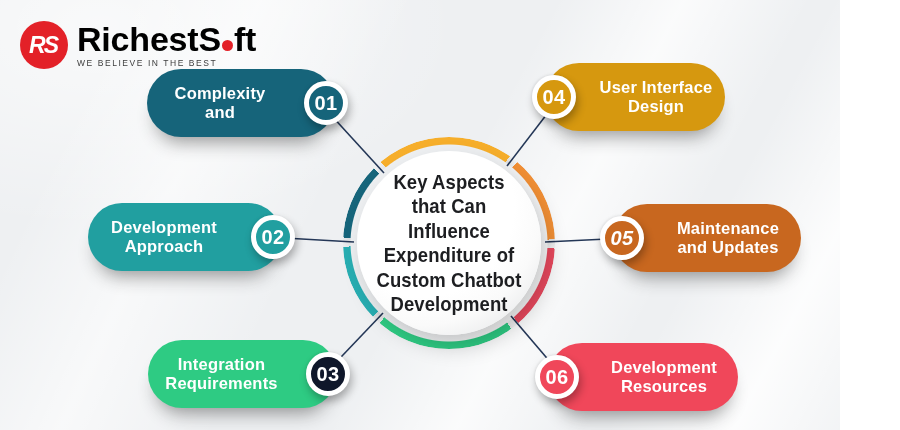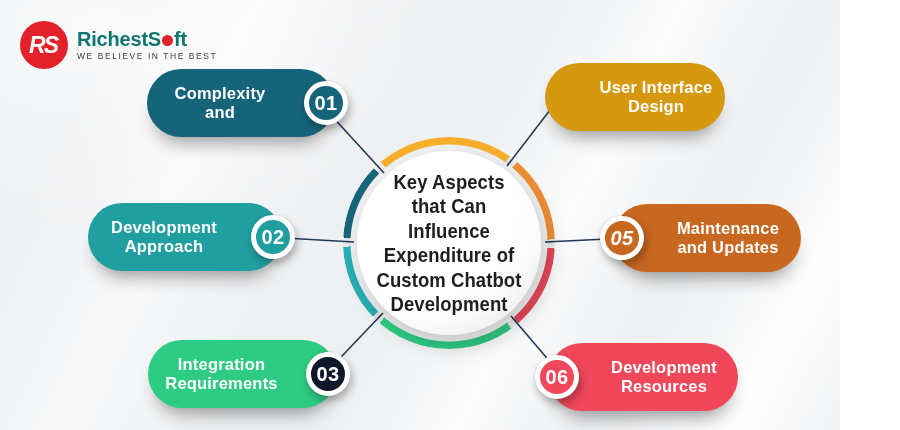--- a/index.html
+++ b/index.html
@@ -22,21 +22,21 @@
   }
 
   
   .logo { position:absolute; left:20px; top:21px; display:flex; align-items:center; gap:9px; }
   .logo-mark {
     width:48px; height:48px; border-radius:50%; background:#E32128;
     display:flex; align-items:center; justify-content:center;
     color:#fff; font-weight:700; font-style:italic; font-size:23px; letter-spacing:-2px;
     padding-right:2px;
   }
-  .brand { font-size:20px; font-weight:700; color:#0f766e; letter-spacing:-0.2px; line-height:1.05; }
+  .brand { font-size:34px; font-weight:700; color:#000000; letter-spacing:-0.2px; line-height:1.05; }
   .brand .o-dot { display:inline-block; width:11px; height:11px; border-radius:50%; background:#E32128; margin:0 1px; }
   .tagline { font-size:8.5px; font-weight:500; letter-spacing:1.55px; color:#3d3d3d; margin-top:1px; }
 
   
   svg.connectors { position:absolute; left:0; top:0; z-index:1; }
 
   
   .ring {
     position:absolute; left:343px; top:137px; width:212px; height:212px; border-radius:50%;
     z-index:2;
@@ -147,20 +147,23 @@
     <div class="badge" style="background-color: #0f172a;">
       <span class="badge-num">03</span>
     </div>
   </div>
 
   <div class="pill side-right" style="left:545px; top:63px; width:180px;">
     <div class="pill-body" style="background-color: rgb(214, 152, 15);">
       <span>User Interface</span>
       <span>Design</span>
     </div>
+    <div class="badge" style="background-color: rgb(214, 152, 15);">
+      <span class="badge-num">04</span>
+    </div>
   </div>
 
   <div class="pill side-right" style="left:613px; top:204px; width:188px;">
     <div class="pill-body" style="background-color: rgb(200, 103, 31);">
       <span>Maintenance</span>
       <span>and Updates</span>
     </div>
     <div class="badge" style="background-color: rgb(200, 103, 31); font-style: italic;">
       <span class="badge-num">05</span>
     </div>

